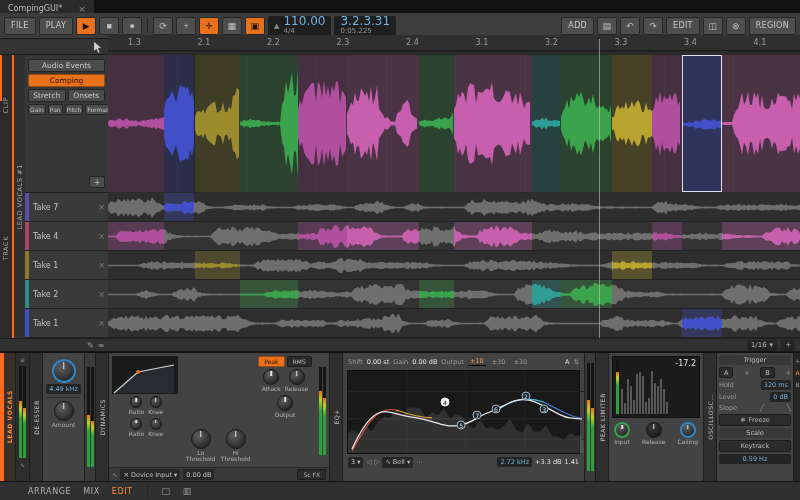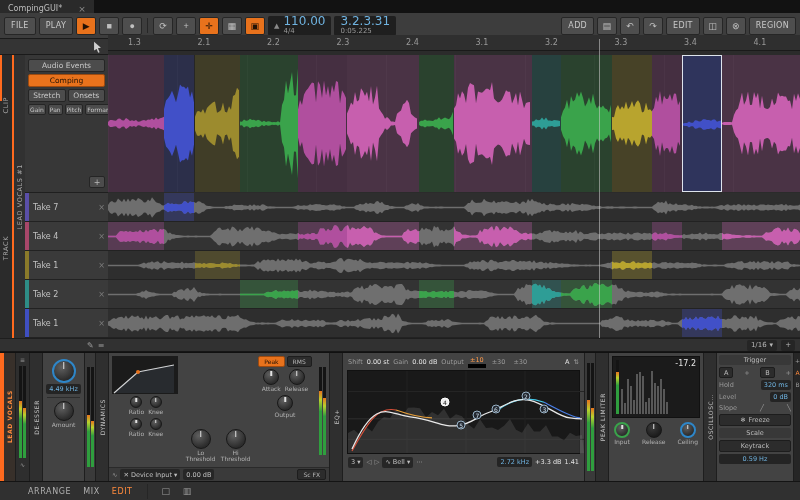--- a/index.html
+++ b/index.html
@@ -81,21 +81,21 @@
 .hr{height:1px;background:#2c2c2c;margin:3px 2px}
 .row{display:flex;gap:4px;justify-content:center}
 .col{display:flex;flex-direction:column;gap:2px}
 .pkbtn{font-size:6px;padding:1px 5px;background:#2c2c2c;border:1px solid #1d1d1d;border-radius:2px;color:#b8b8b8;display:flex;align-items:center}
 .pkbtn.sel{background:#e8721c;border-color:#9c4a10;color:#221205}
 .dfooter{position:absolute;left:0;right:0;bottom:0;height:14px;background:#3a3a3a;border-top:1px solid #2a2a2a;display:flex;align-items:center;gap:3px;padding:0 3px;font-size:6.5px}
 .dfbox{background:#262626;border-radius:2px;height:11px;display:flex;align-items:center;gap:2px;padding:0 3px;color:#c0c0c0}
 .glabel{color:#9a9a9a;font-size:6.5px}
 .gval{color:#e2e2e2;font-size:6.5px}
 .rangebtn{font-size:6.5px;color:#9a9a9a;padding:0 2px}
-.rangebtn.rsel{color:#ff9a4a;border-bottom:4px solid #000000}
+.rangebtn.rsel{color:#ff9a4a;border-bottom:1px solid #000000}
 #eq-header{height:15px;display:flex;align-items:center;gap:4px;padding:0 3px}
 #eq-graph{position:relative;margin:1px 2px;height:84px;background:#191919;border:1px solid #111}
 #eq-nodes{position:absolute;left:0;top:0;right:0;bottom:0}
 .eqnode{position:absolute;width:9px;height:9px;border-radius:50%;background:#232830;border:1px solid #9ab4c8;color:#cfe0ee;font-size:6px;display:flex;align-items:center;justify-content:center;transform:translate(-50%,-50%)}
 .eqnode.sel{background:#ececec;color:#1c1c1c;border-color:#fff}
 #eq-footer{height:14px;display:flex;align-items:center;gap:3px;padding:0 3px;font-size:6.5px}
 #lim-display{height:62px;background:#1b1b1b;border:1px solid #111;position:relative;display:flex;align-items:flex-end;gap:2px;padding:3px}
 #lim-bars{flex:1;display:flex;align-items:flex-end;gap:1px;height:100%}
 .lbar{width:2px;background:#8a8a8a;opacity:.55}
 #lim-reading{position:absolute;top:2px;right:3px;color:#e6e6e6;font-size:8px}

